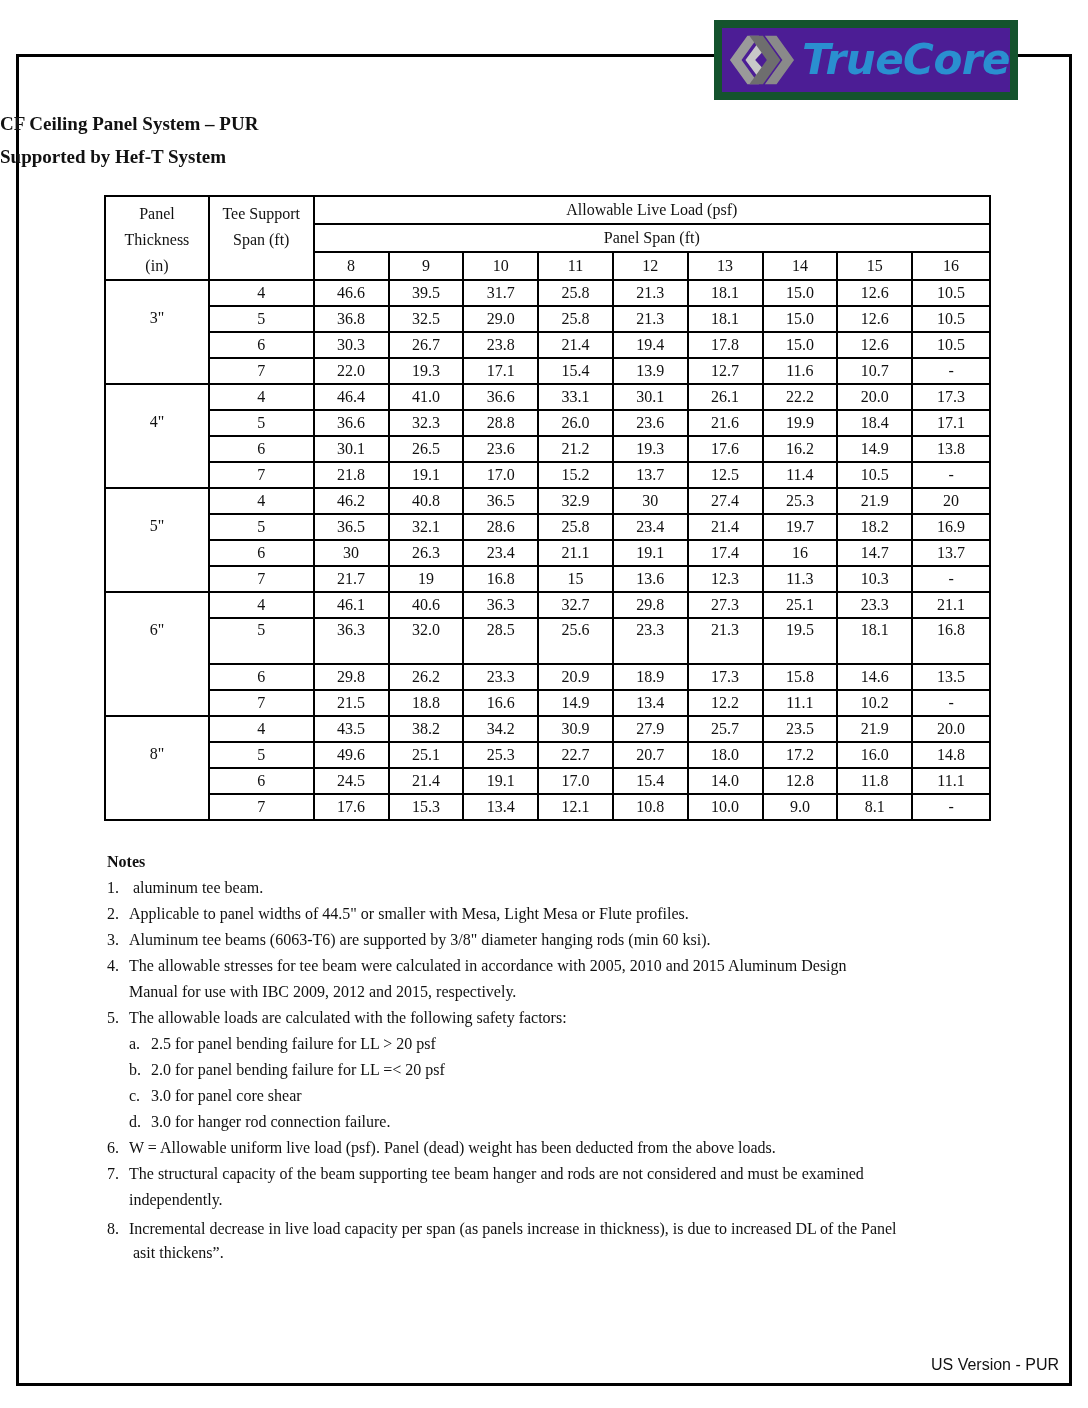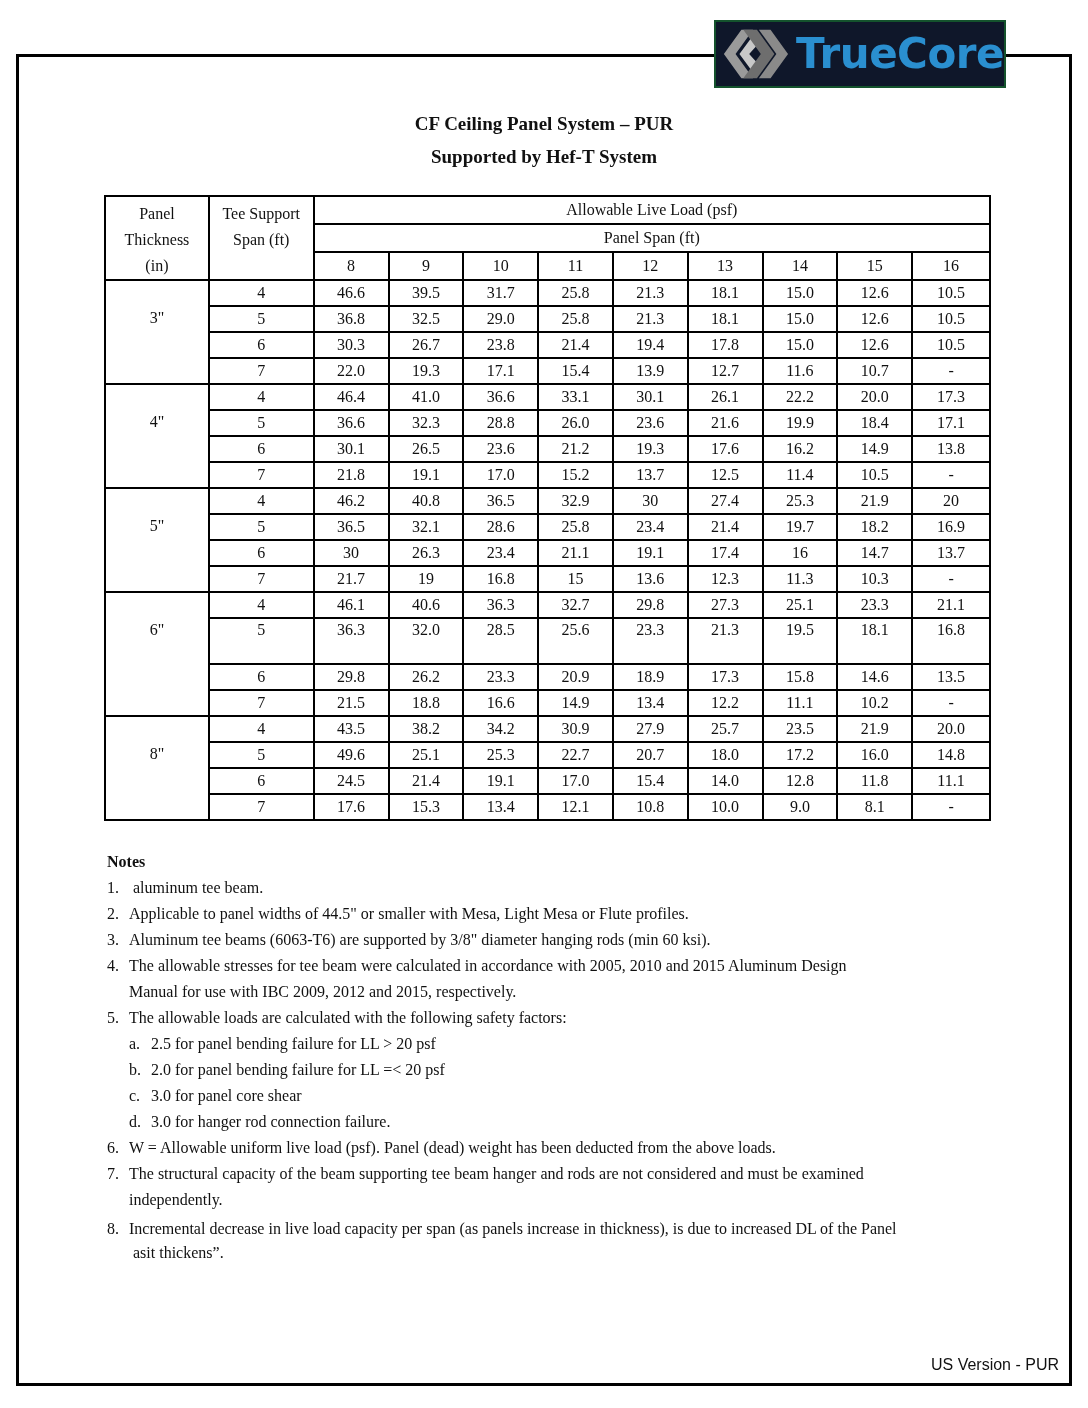--- a/index.html
+++ b/index.html
@@ -1,25 +1,25 @@
 <!DOCTYPE html>
 <html><head>
 <meta charset="utf-8">
 <style>
   html, body { margin:0; padding:0; background:#ffffff; }
   body { width:1088px; height:1408px; position:relative; overflow:hidden;
          font-family:"Liberation Serif", serif; color:#111; }
   .frame { position:absolute; left:16px; top:54px; width:1050px; height:1326px;
            border:3px solid #000; }
   .logo { position:absolute; left:714px; top:20px; width:288px; height:64px;
-          border:2px solid #14532d; background:#0f172a; display:flex; align-items:center; }
+          border:8px solid #14532d; background:#4c1d95; display:flex; align-items:center;font-style:italic; }
   .logo svg { margin-left:4px; }
   .logo-text { font-family:"DejaVu Sans", sans-serif; font-weight:bold; font-size:42px;
                color:#2a8fd0; letter-spacing:-0.5px; margin-left:6px; line-height:1; }
-  .title { position:absolute; left:0; width:1088px; text-align:center; font-weight:bold;
+  .title { position:absolute; left:0; width:1088px; text-align:left; font-weight:bold;
            font-size:19px; }
   .t1 { top:113px; }
   .t2 { top:146px; }
   table.load { position:absolute; left:104px; top:195px; width:887px;
                border-collapse:collapse; font-size:16px; }
   table.load td, table.load th { border:2px solid #000; text-align:center; padding:0;
                height:24px; line-height:22px; }
   table.load th { font-weight:normal; }
   .hdr-left { vertical-align:top; padding-top:4px !important; line-height:26px !important; }
   td.thick { vertical-align:top; padding-top:26px !important; border-bottom:2px solid #000; }

